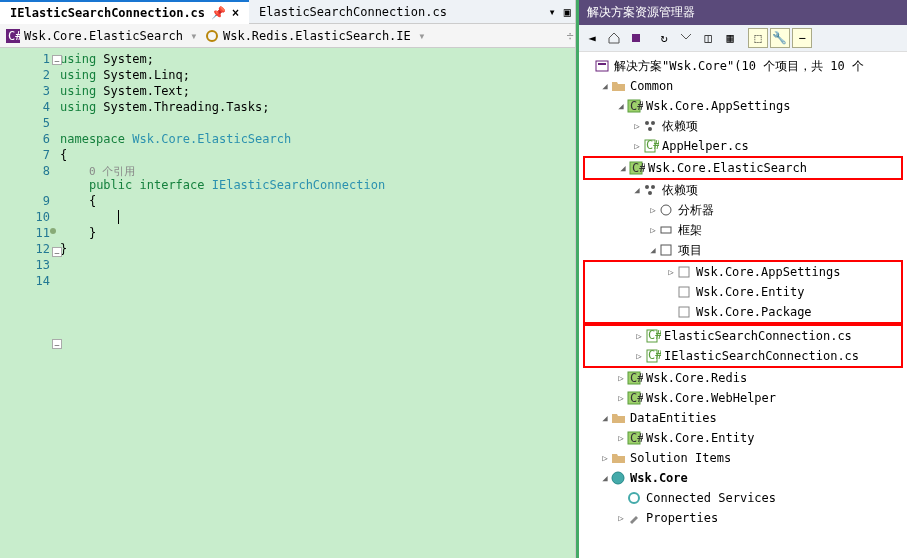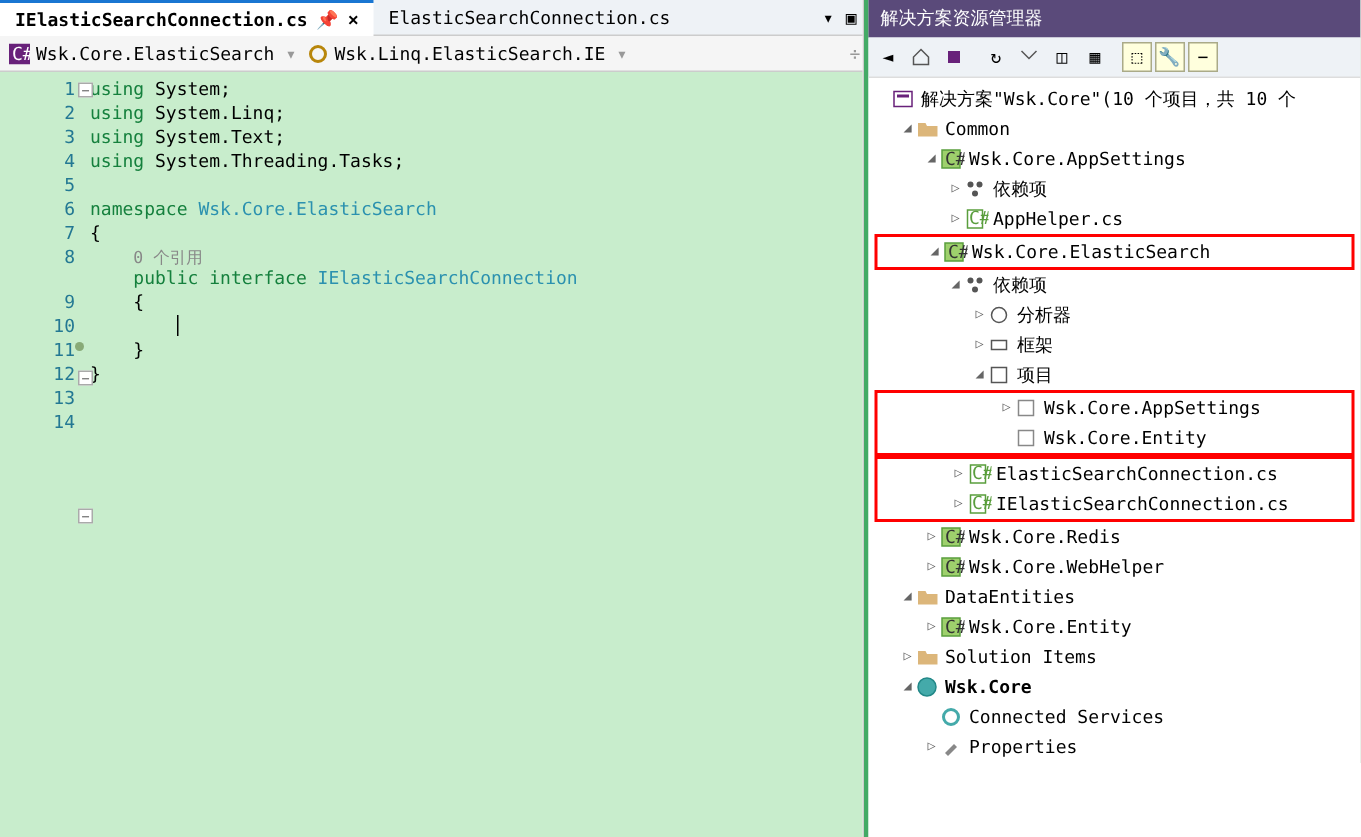--- a/index.html
+++ b/index.html
@@ -68,21 +68,21 @@
         </span>
       <span>Wsk.Core.ElasticSearch</span>
     </div>
     <div class="nav-sep">▾</div>
     <div class="nav-item">
       <span class="nav-icon">
           <svg width="14" height="14">
             <circle cx="7" cy="7" r="5" fill="none" stroke="#b8860b" stroke-width="2"></circle>
           </svg>
         </span>
-      <span>Wsk.Linq.ElasticSearch.IE</span>
+      <span>Wsk.Redis.ElasticSearch.IE</span>
     </div>
     <div class="nav-sep">▾</div>
     <div class="tab-spacer"></div>
     <div class="nav-sep">÷</div>
   </div>
   <div class="code">
     <div class="gutter">
       <div class="gline">1<span class="fold" style="top:3px">−</span></div>
       <div class="gline">2</div>
       <div class="gline">3</div>
@@ -299,20 +299,34 @@
           <span class="indent"></span>
           <span class="indent"></span>
           <span class="exp"></span>
           <span class="nicon">
             <svg width="16" height="14">
               <rect x="2" y="2" width="10" height="10" fill="#fff" stroke="#888"></rect>
             </svg>
           </span>
           <span>Wsk.Core.Entity</span>
         </div>
+    <div class="node">
+          <span class="indent"></span>
+          <span class="indent"></span>
+          <span class="indent"></span>
+          <span class="indent"></span>
+          <span class="indent"></span>
+          <span class="exp"></span>
+          <span class="nicon">
+            <svg width="16" height="14">
+              <rect x="2" y="2" width="10" height="10" fill="#fff" stroke="#888"></rect>
+            </svg>
+          </span>
+          <span>Wsk.Core.Package</span>
+        </div>
     </div>
 
     <div class="redbox">
     <div class="node">
           <span class="indent"></span>
           <span class="indent"></span>
           <span class="indent"></span>
           <span class="exp">▷</span>
           <span class="nicon">
             <svg width="16" height="14">

